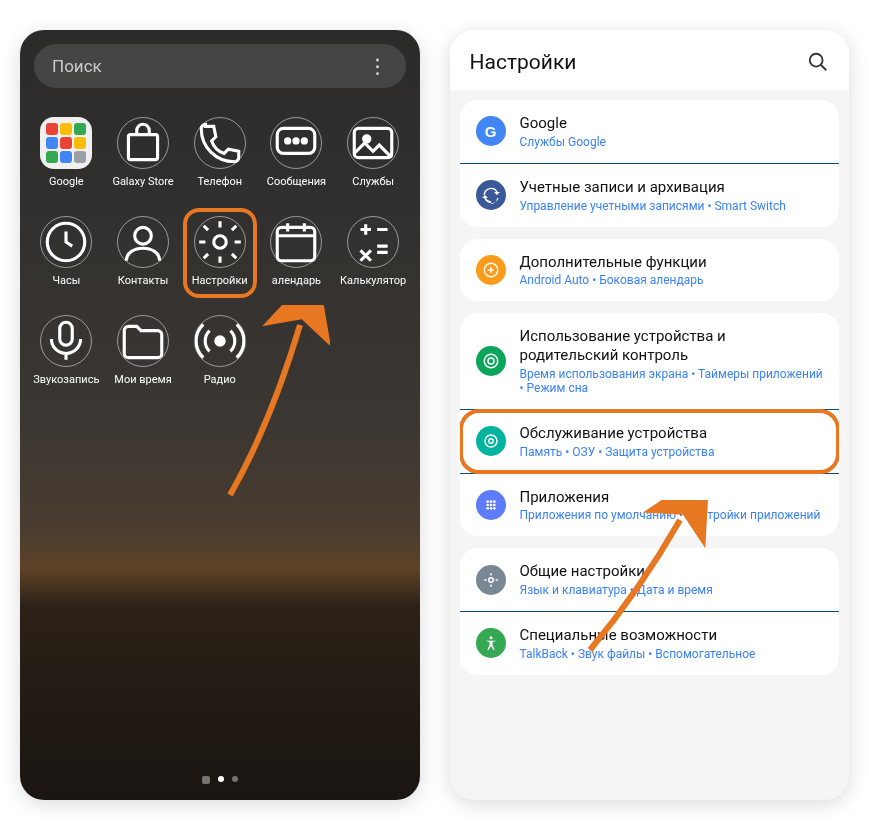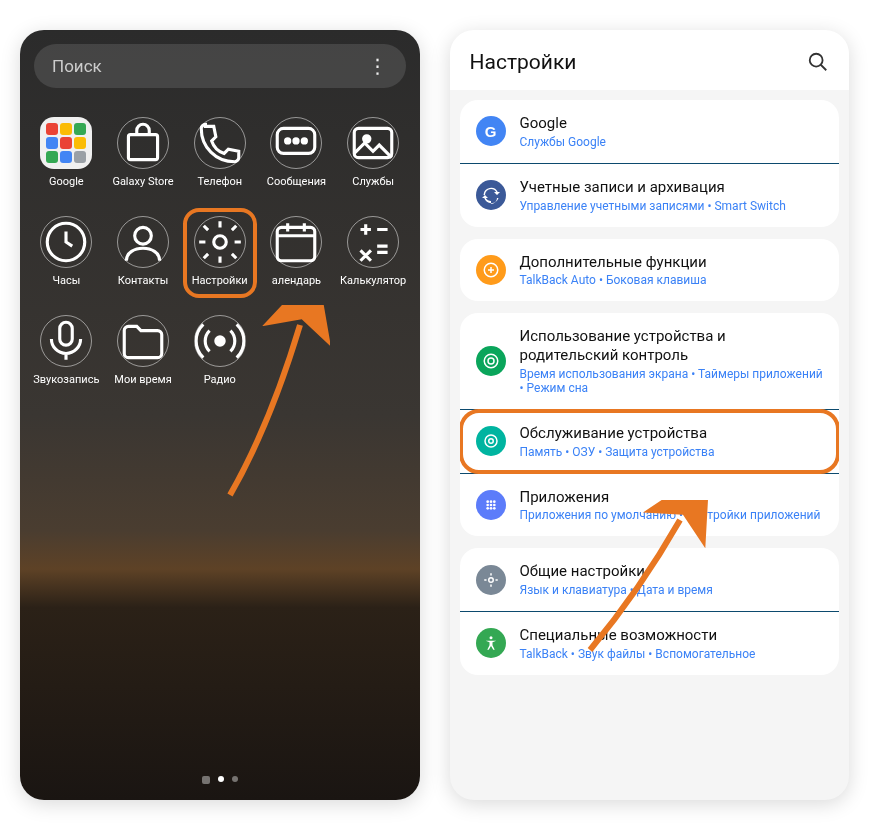--- a/index.html
+++ b/index.html
@@ -377,21 +377,21 @@
       <div class="settings-card">
         <div class="settings-row">
           <div class="row-icon" style="background:#ff9b1a">
             <svg viewBox="0 0 24 24" width="18" height="18" fill="#fff">
               <circle cx="12" cy="12" r="9" fill="none" stroke="#fff" stroke-width="2"></circle>
               <path d="M12 8v8M8 12h8" stroke="#fff" stroke-width="2"></path>
             </svg>
           </div>
           <div class="row-text">
             <div class="row-title">Дополнительные функции</div>
-            <div class="row-sub">TalkBack Auto  •  Боковая клавиша</div>
+            <div class="row-sub">Android Auto  •  Боковая алендарь</div>
           </div>
         </div>
       </div>
       <div class="settings-card">
         <div class="settings-row">
           <div class="row-icon" style="background:#0aa55b">
             <svg viewBox="0 0 24 24" width="18" height="18" fill="none" stroke="#fff" stroke-width="2">
               <circle cx="12" cy="12" r="9"></circle>
               <circle cx="12" cy="12" r="4"></circle>
             </svg>

